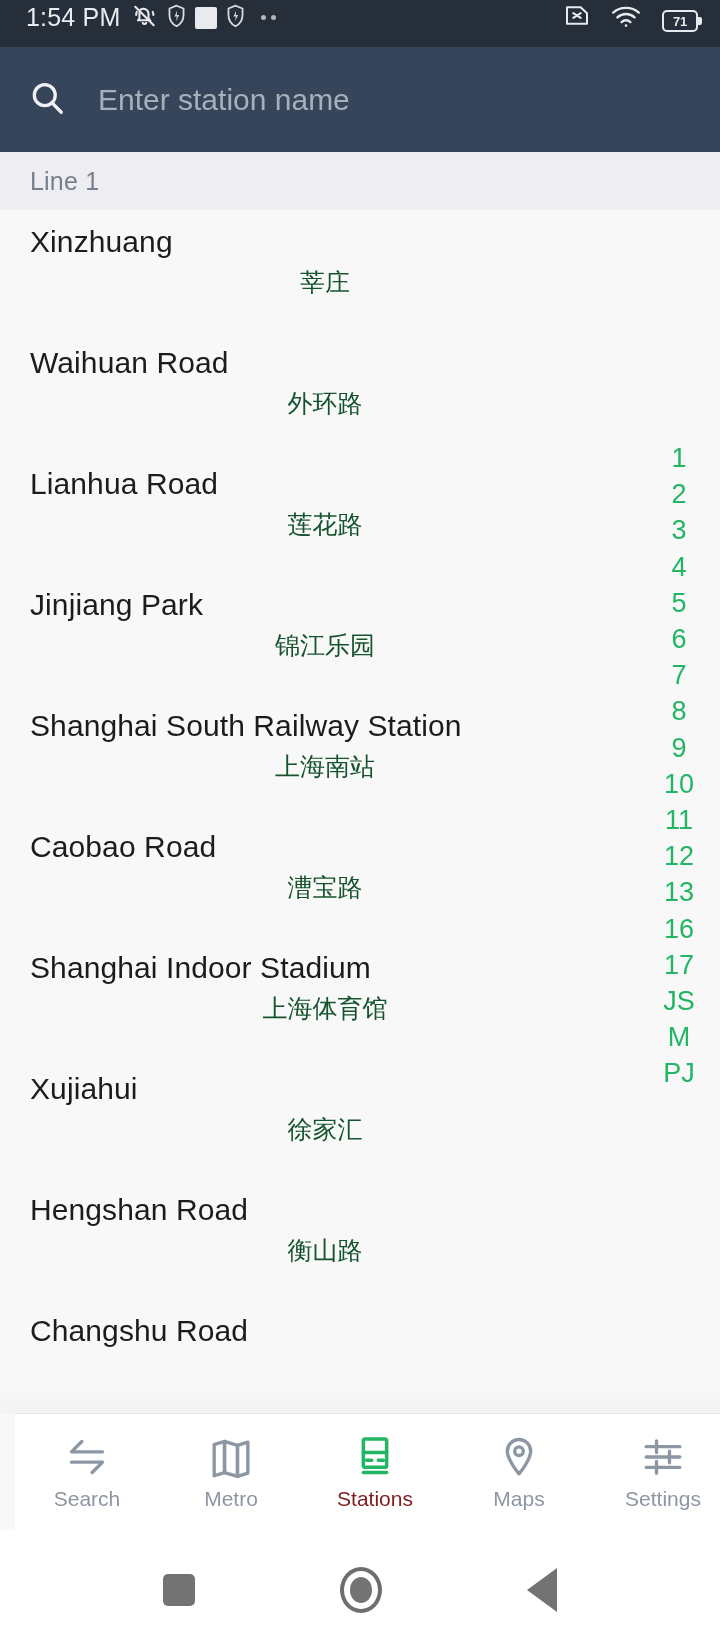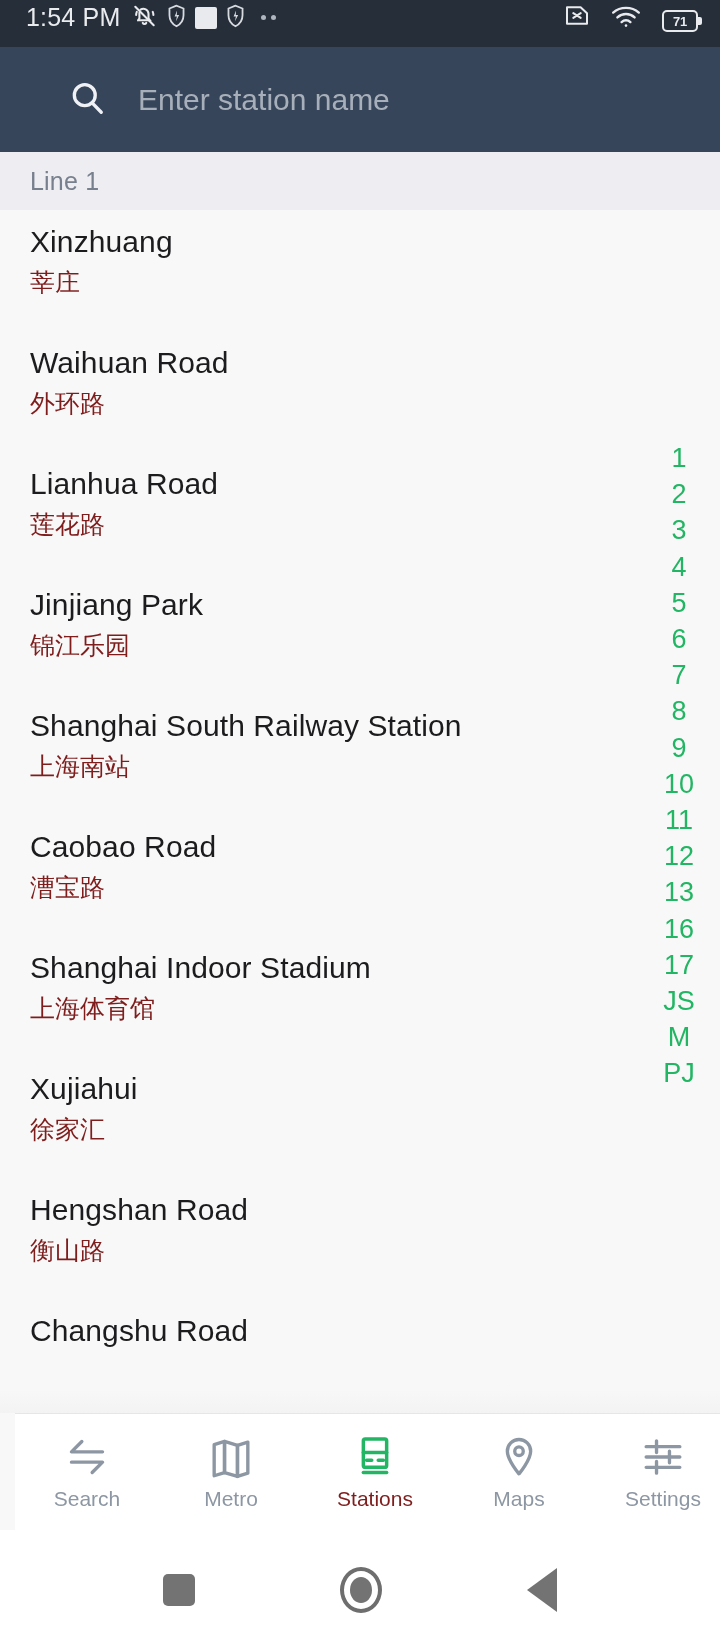--- a/index.html
+++ b/index.html
@@ -31,21 +31,21 @@
   .batt{ position:relative; width:40px; height:22px; }
   .batt-body{ position:absolute;left:0;top:0;width:36px;height:22px;border:2.2px solid #E8EAED;border-radius:5px;}
   .batt-tip{ position:absolute;right:0;top:7px;width:4px;height:8px;background:#E8EAED;border-radius:0 2px 2px 0;}
   .batt-num{ position:absolute;left:0;top:0;width:36px;height:22px;display:flex;align-items:center;justify-content:center;
              font-size:13px;font-weight:bold;color:#E8EAED;letter-spacing:-0.3px;}
 
   
   .searchbar{
     position:absolute; top:47px; left:0; width:720px; height:105px;
     background:#37455A;
-    display:flex; align-items:center; padding-left:68px;
+    display:flex; align-items:center; padding-left:28px;
   }
   .search-icon{ flex:0 0 auto; margin-right:32px; }
   .search-input{
     flex:1; border:none; outline:none; background:transparent;
     font-family:"Liberation Sans", sans-serif;
     font-size:30px; color:#F0F2F4; padding:0; height:46px;
   }
   .search-input::placeholder{ color:#A7AFBA; opacity:1; }
 
   
@@ -60,21 +60,21 @@
   .list{
     position:absolute; top:210px; left:0; width:620px; height:1158px;
     background:#F8F8F8; overflow:hidden;
   }
   .station{
     height:121px; padding:0 0 0 30px;
     display:flex; flex-direction:column; justify-content:flex-start;
     padding-top:12px;
   }
   .st-en{ font-size:30px; color:#1C1C1E; line-height:40px; letter-spacing:.1px; white-space:nowrap;}
-  .st-cn{ font-size:25px; color:#7f1d1d; line-height:36px; margin-top:2px; white-space:nowrap;}
+  .st-cn{ font-size:25px; color:#14532d; line-height:36px; margin-top:2px; white-space:nowrap;text-align:center;}
 
   
   .index-rail{
     position:absolute; right:0; top:440px; width:70px;
     display:flex; flex-direction:column; align-items:center;
     z-index:5; pointer-events:auto;
   }
   .index-rail .ix{
     font-size:27px; color:#22B563; line-height:36.2px;
     text-align:center; width:70px; padding-right:12px;

